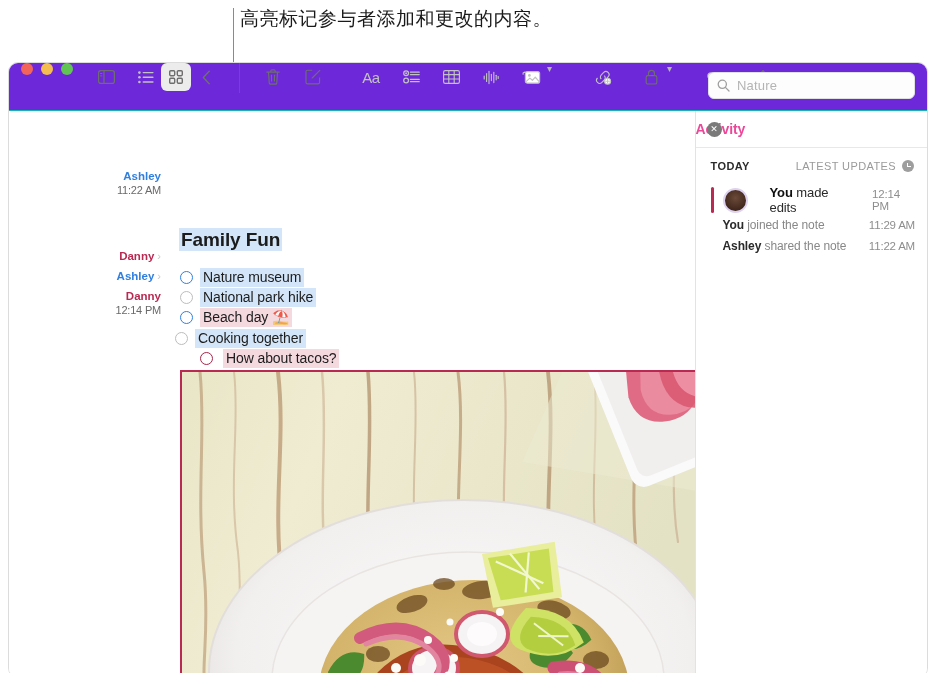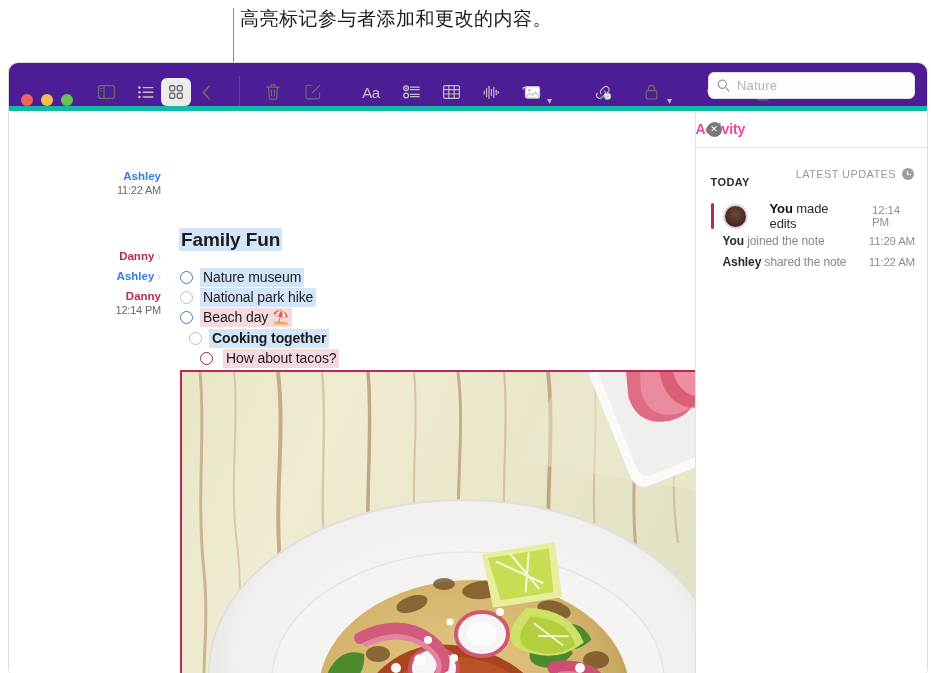--- a/index.html
+++ b/index.html
@@ -46,24 +46,24 @@
     background: #ffffff;
     border: 1px solid #dcdcdc;
     border-radius: 10px;
     overflow: hidden;
   }
 
   
   .toolbar {
     position: relative;
     height: 48px;
-    background: #4c1d95;
-    border-bottom: 5px solid #14b8a6;
+    background: #6d28d9;
+    border-bottom: 1px solid #14b8a6;
     display: flex;
-    align-items: flex-end;
+    align-items: flex-start;
   }
   .traffic { display: flex; align-items: center; gap: 8px; margin-left: 12px; }
   .tl { width: 12px; height: 12px; border-radius: 50%; }
   .tl.red { background: #f2645a; }
   .tl.yellow { background: #f5bd4f; }
   .tl.green { background: #61c554; }
 
   .tb-icon {
     width: 30px; height: 28px;
     display: flex; align-items: center; justify-content: center;
@@ -207,21 +207,21 @@
     color: #ec4899;
     letter-spacing: -.1px;
   }
   .act-subhead {
     display: flex; align-items: center;
     padding: 12px 13px 0 15px;
     gap: 6px;
   }
   .act-today {
     font-size: 11px; font-weight: bold;
-    color: #2c2c2c; letter-spacing: .4px; margin-top: 16px;
+    color: #2c2c2c; letter-spacing: .4px;
   }
   .act-latest {
     margin-left: auto;
     font-size: 11px;
     color: #9a9a9a;
     letter-spacing: .4px;
   }
   .clock-ic {
     width: 12px; height: 12px;
     border-radius: 50%;
@@ -503,21 +503,21 @@
         <div class="check-row" style="left:171px; top:177px;">
           <div class="cbox"></div>
           <div class="ctext hl-blue">National park hike</div>
         </div>
 
         <div class="check-row" style="left:171px; top:197px;">
           <div class="cbox blue"></div>
           <div class="ctext hl-pink">Beach day ⛱️</div>
         </div>
 
-        <div class="check-row" style="left:180px; top:218px;font-weight:bold;">
+        <div class="check-row" style="left:166px; top:218px;">
           <div class="cbox"></div>
           <div class="ctext hl-blue">Cooking together</div>
         </div>
 
         <div class="check-row" style="left:191px; top:238px;">
           <div class="cbox crimson"></div>
           <div class="ctext hl-pink" style="margin-left:3px;">How about tacos?</div>
         </div>
 
         <div class="note-image">

